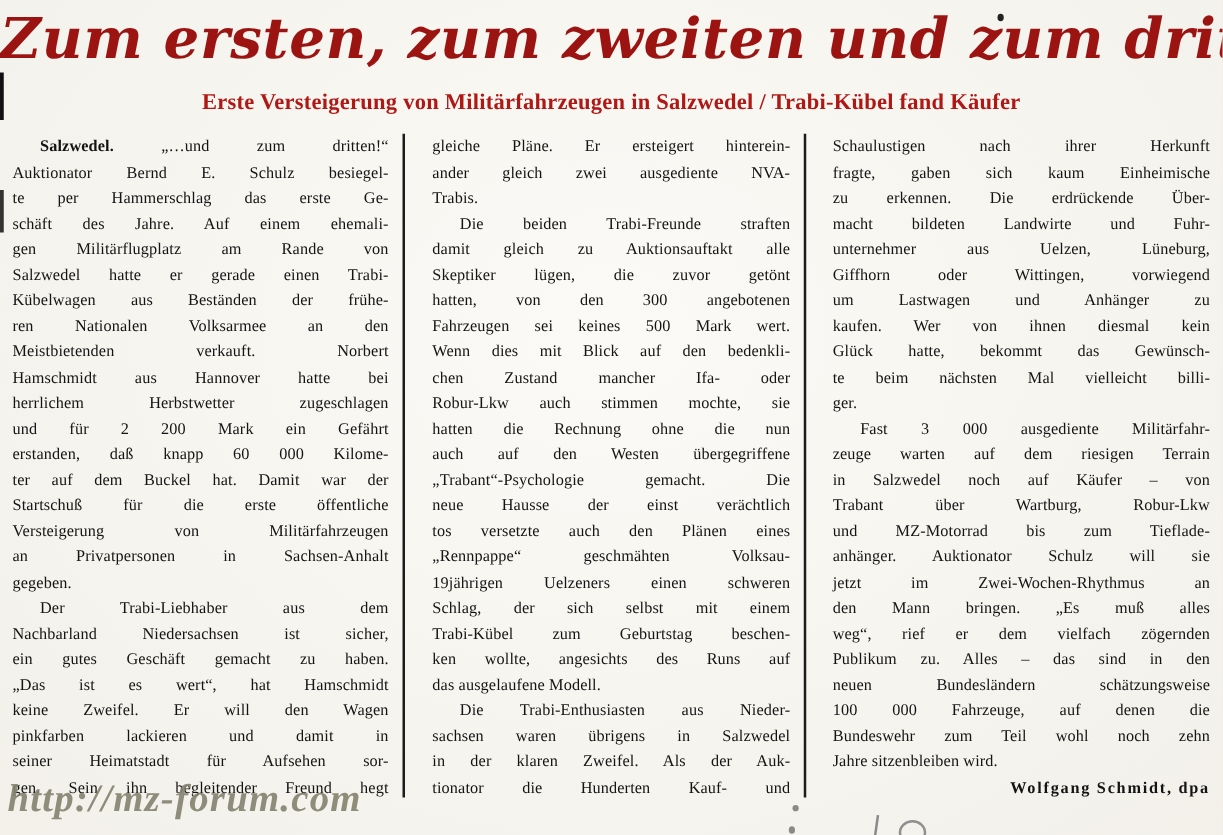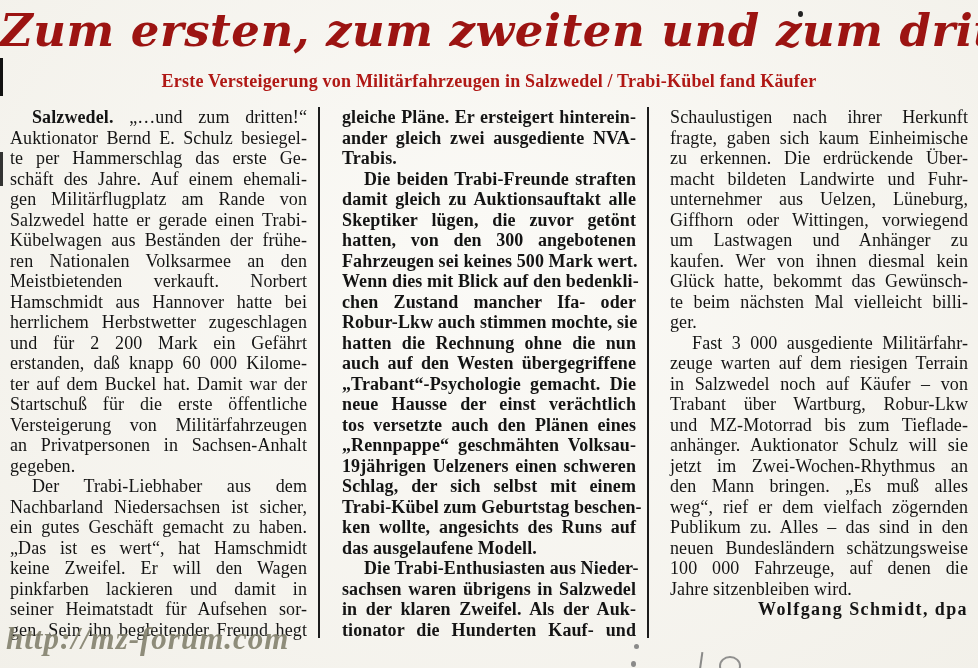--- a/index.html
+++ b/index.html
@@ -55,26 +55,26 @@
   
   .columns {
     position: absolute;
     top: 107px;
     left: 10px;
     width: 958px;
     display: flex;
     align-items: flex-start;
   }
   .col {
-    font-size: 18px;
+    font-size: 13px;
     line-height: 20.5px;
     letter-spacing: 0.1px;
   }
   .col-1 { width: 309px; }
-  .col-2 { width: 294px; margin-left: 22px; font-weight: bold; }
+  .col-2 { width: 294px; margin-left: 22px; }
   .col-3 { width: 310px; margin-left: 21px; }
   .rule {
     width: 2px;
     height: 531px;
     background: #1c1c1c;
     flex: 0 0 auto;
   }
   .rule-1 { margin-left: 11px; }
   .rule-2 { margin-left: 11px; }
 
@@ -255,20 +255,21 @@
         <div class="line">in Salzwedel noch auf Käufer – von</div>
         <div class="line">Trabant über Wartburg, Robur-Lkw</div>
         <div class="line">und MZ-Motorrad bis zum Tieflade-</div>
         <div class="line">anhänger. Auktionator Schulz will sie</div>
         <div class="line">jetzt im Zwei-Wochen-Rhythmus an</div>
         <div class="line">den Mann bringen. „Es muß alles</div>
         <div class="line">weg“, rief er dem vielfach zögernden</div>
         <div class="line">Publikum zu. Alles – das sind in den</div>
         <div class="line">neuen Bundesländern schätzungsweise</div>
         <div class="line">100 000 Fahrzeuge, auf denen die</div>
+        <div class="line">Bundeswehr zum Teil wohl noch zehn</div>
         <div class="line par-end">Jahre sitzenbleiben wird.</div>
         <div class="line par-end byline">Wolfgang Schmidt, dpa</div>
       </div>
   </div>
 
   <div class="watermark">http://mz-forum.com</div>
 
   <div class="pencil-dot-a"></div>
   <div class="pencil-dot-b"></div>
   <div class="pencil-stroke"></div>

